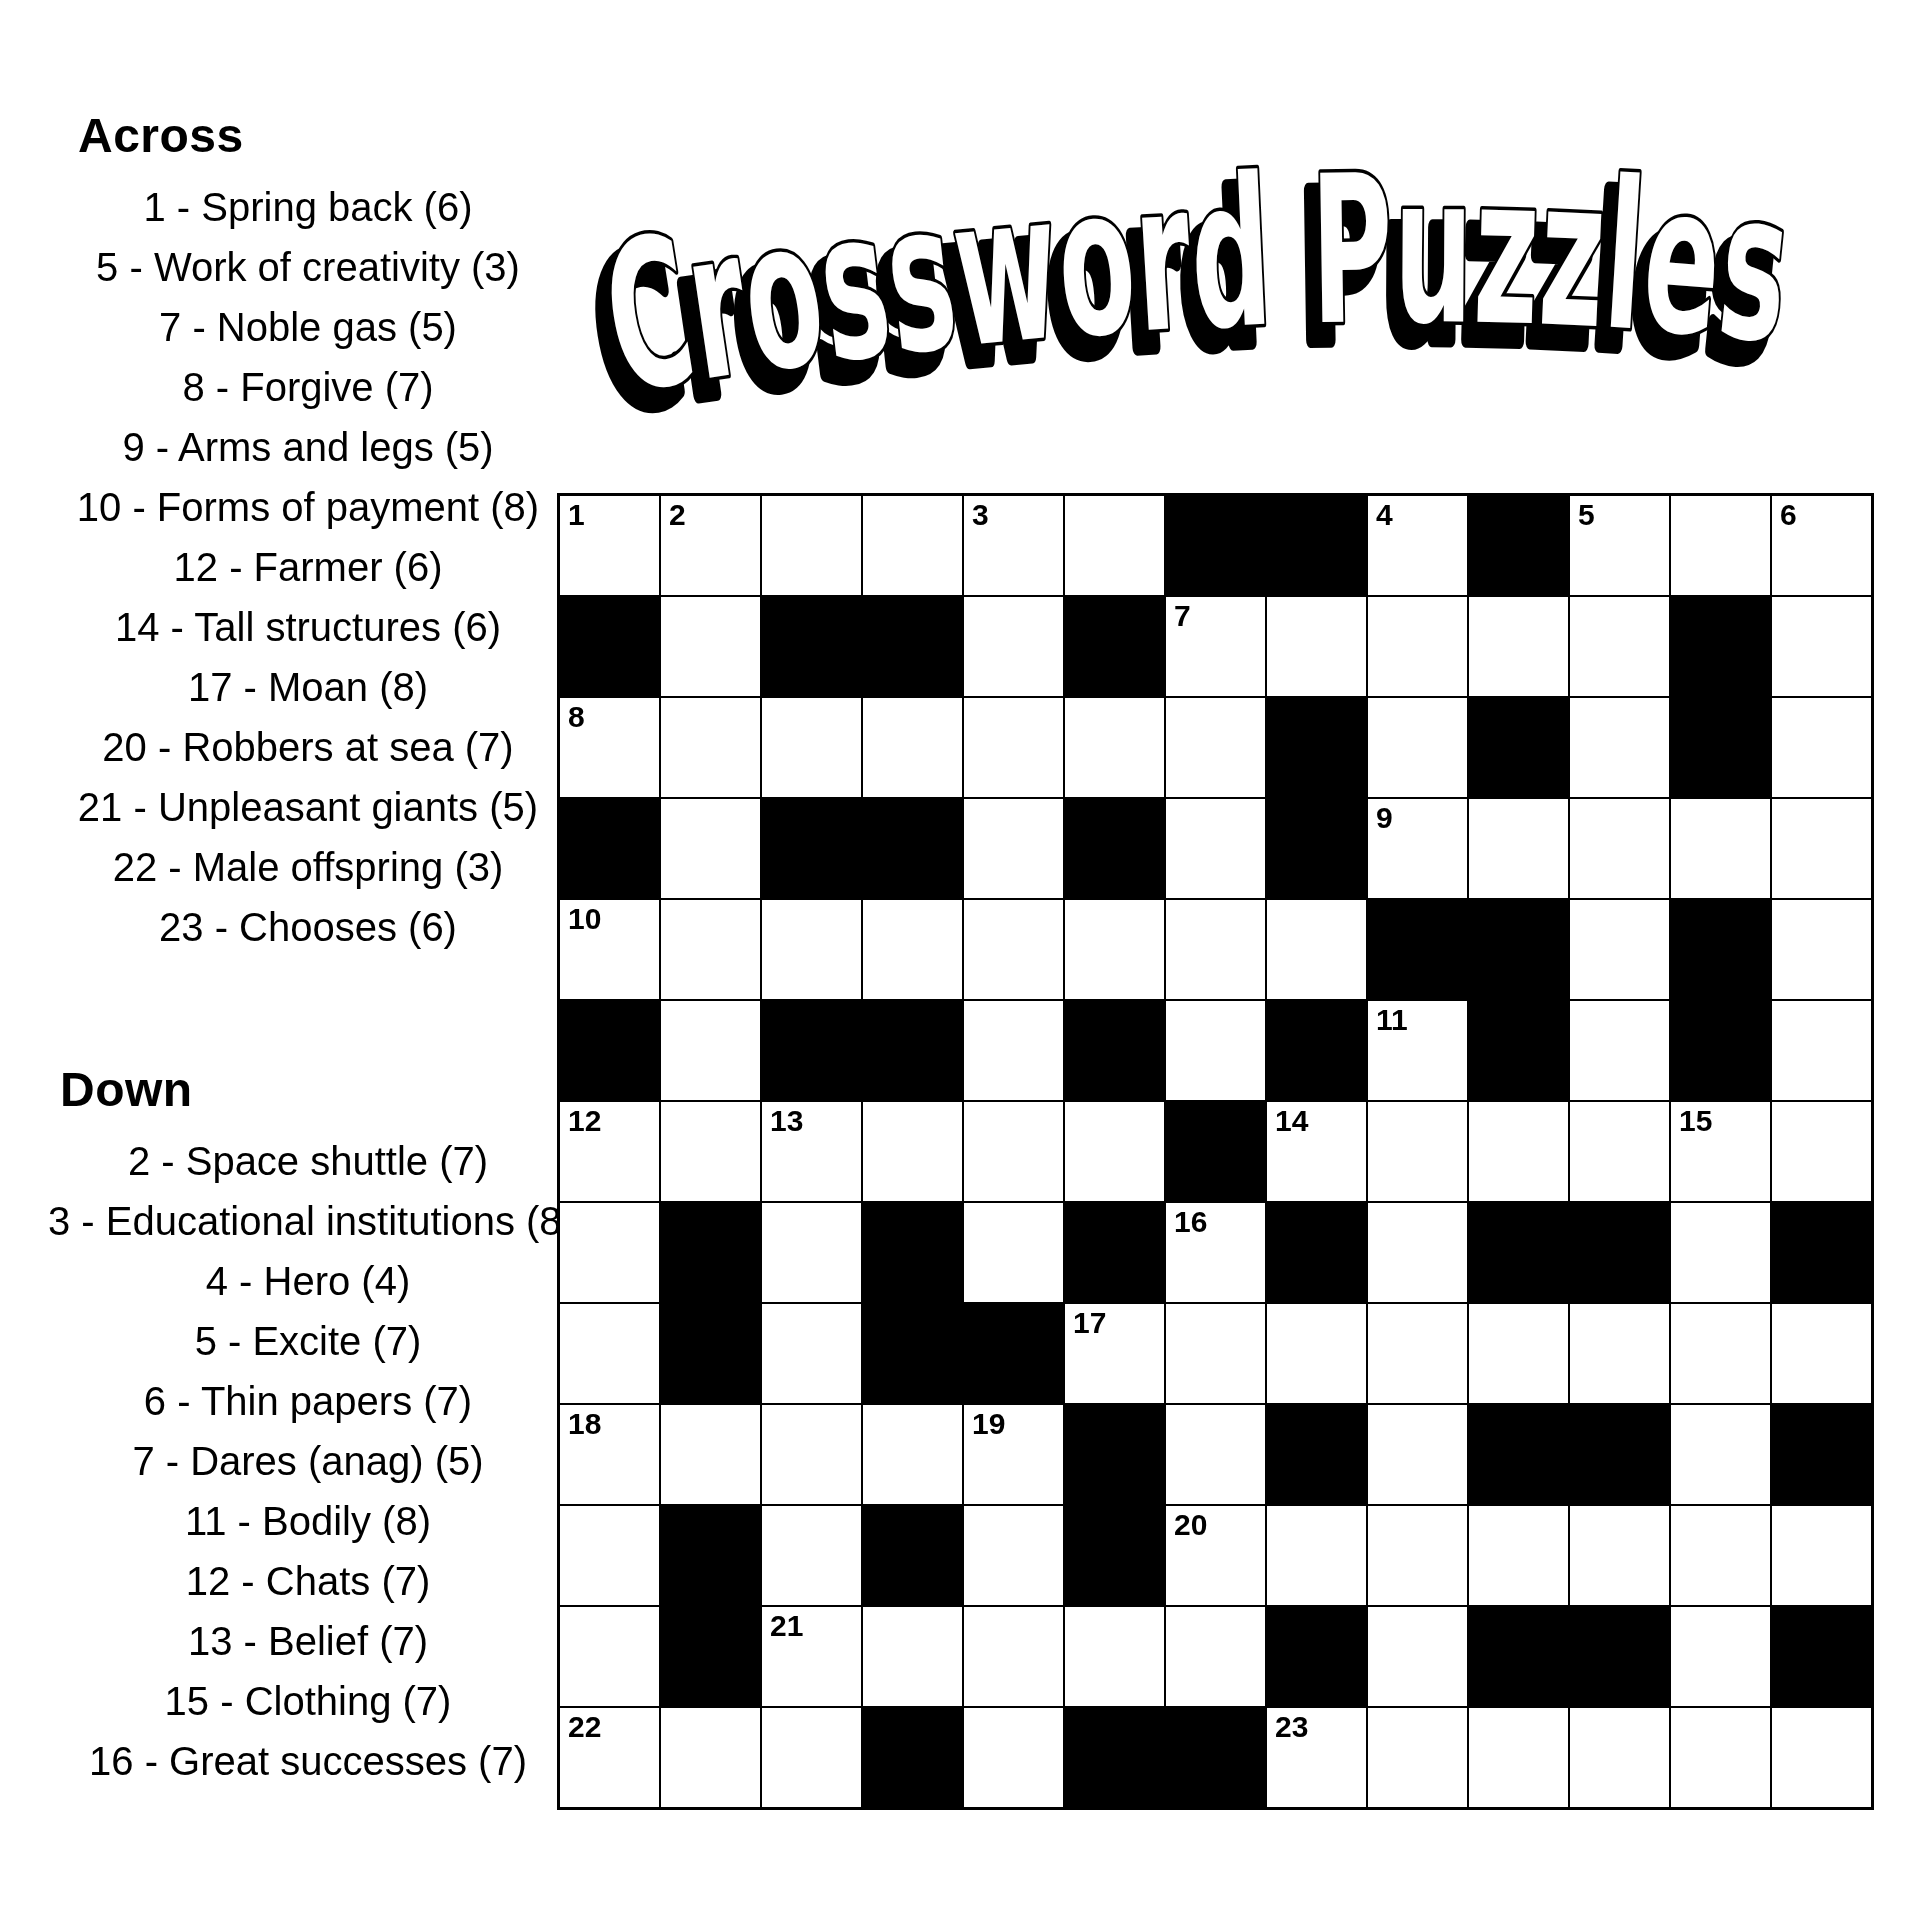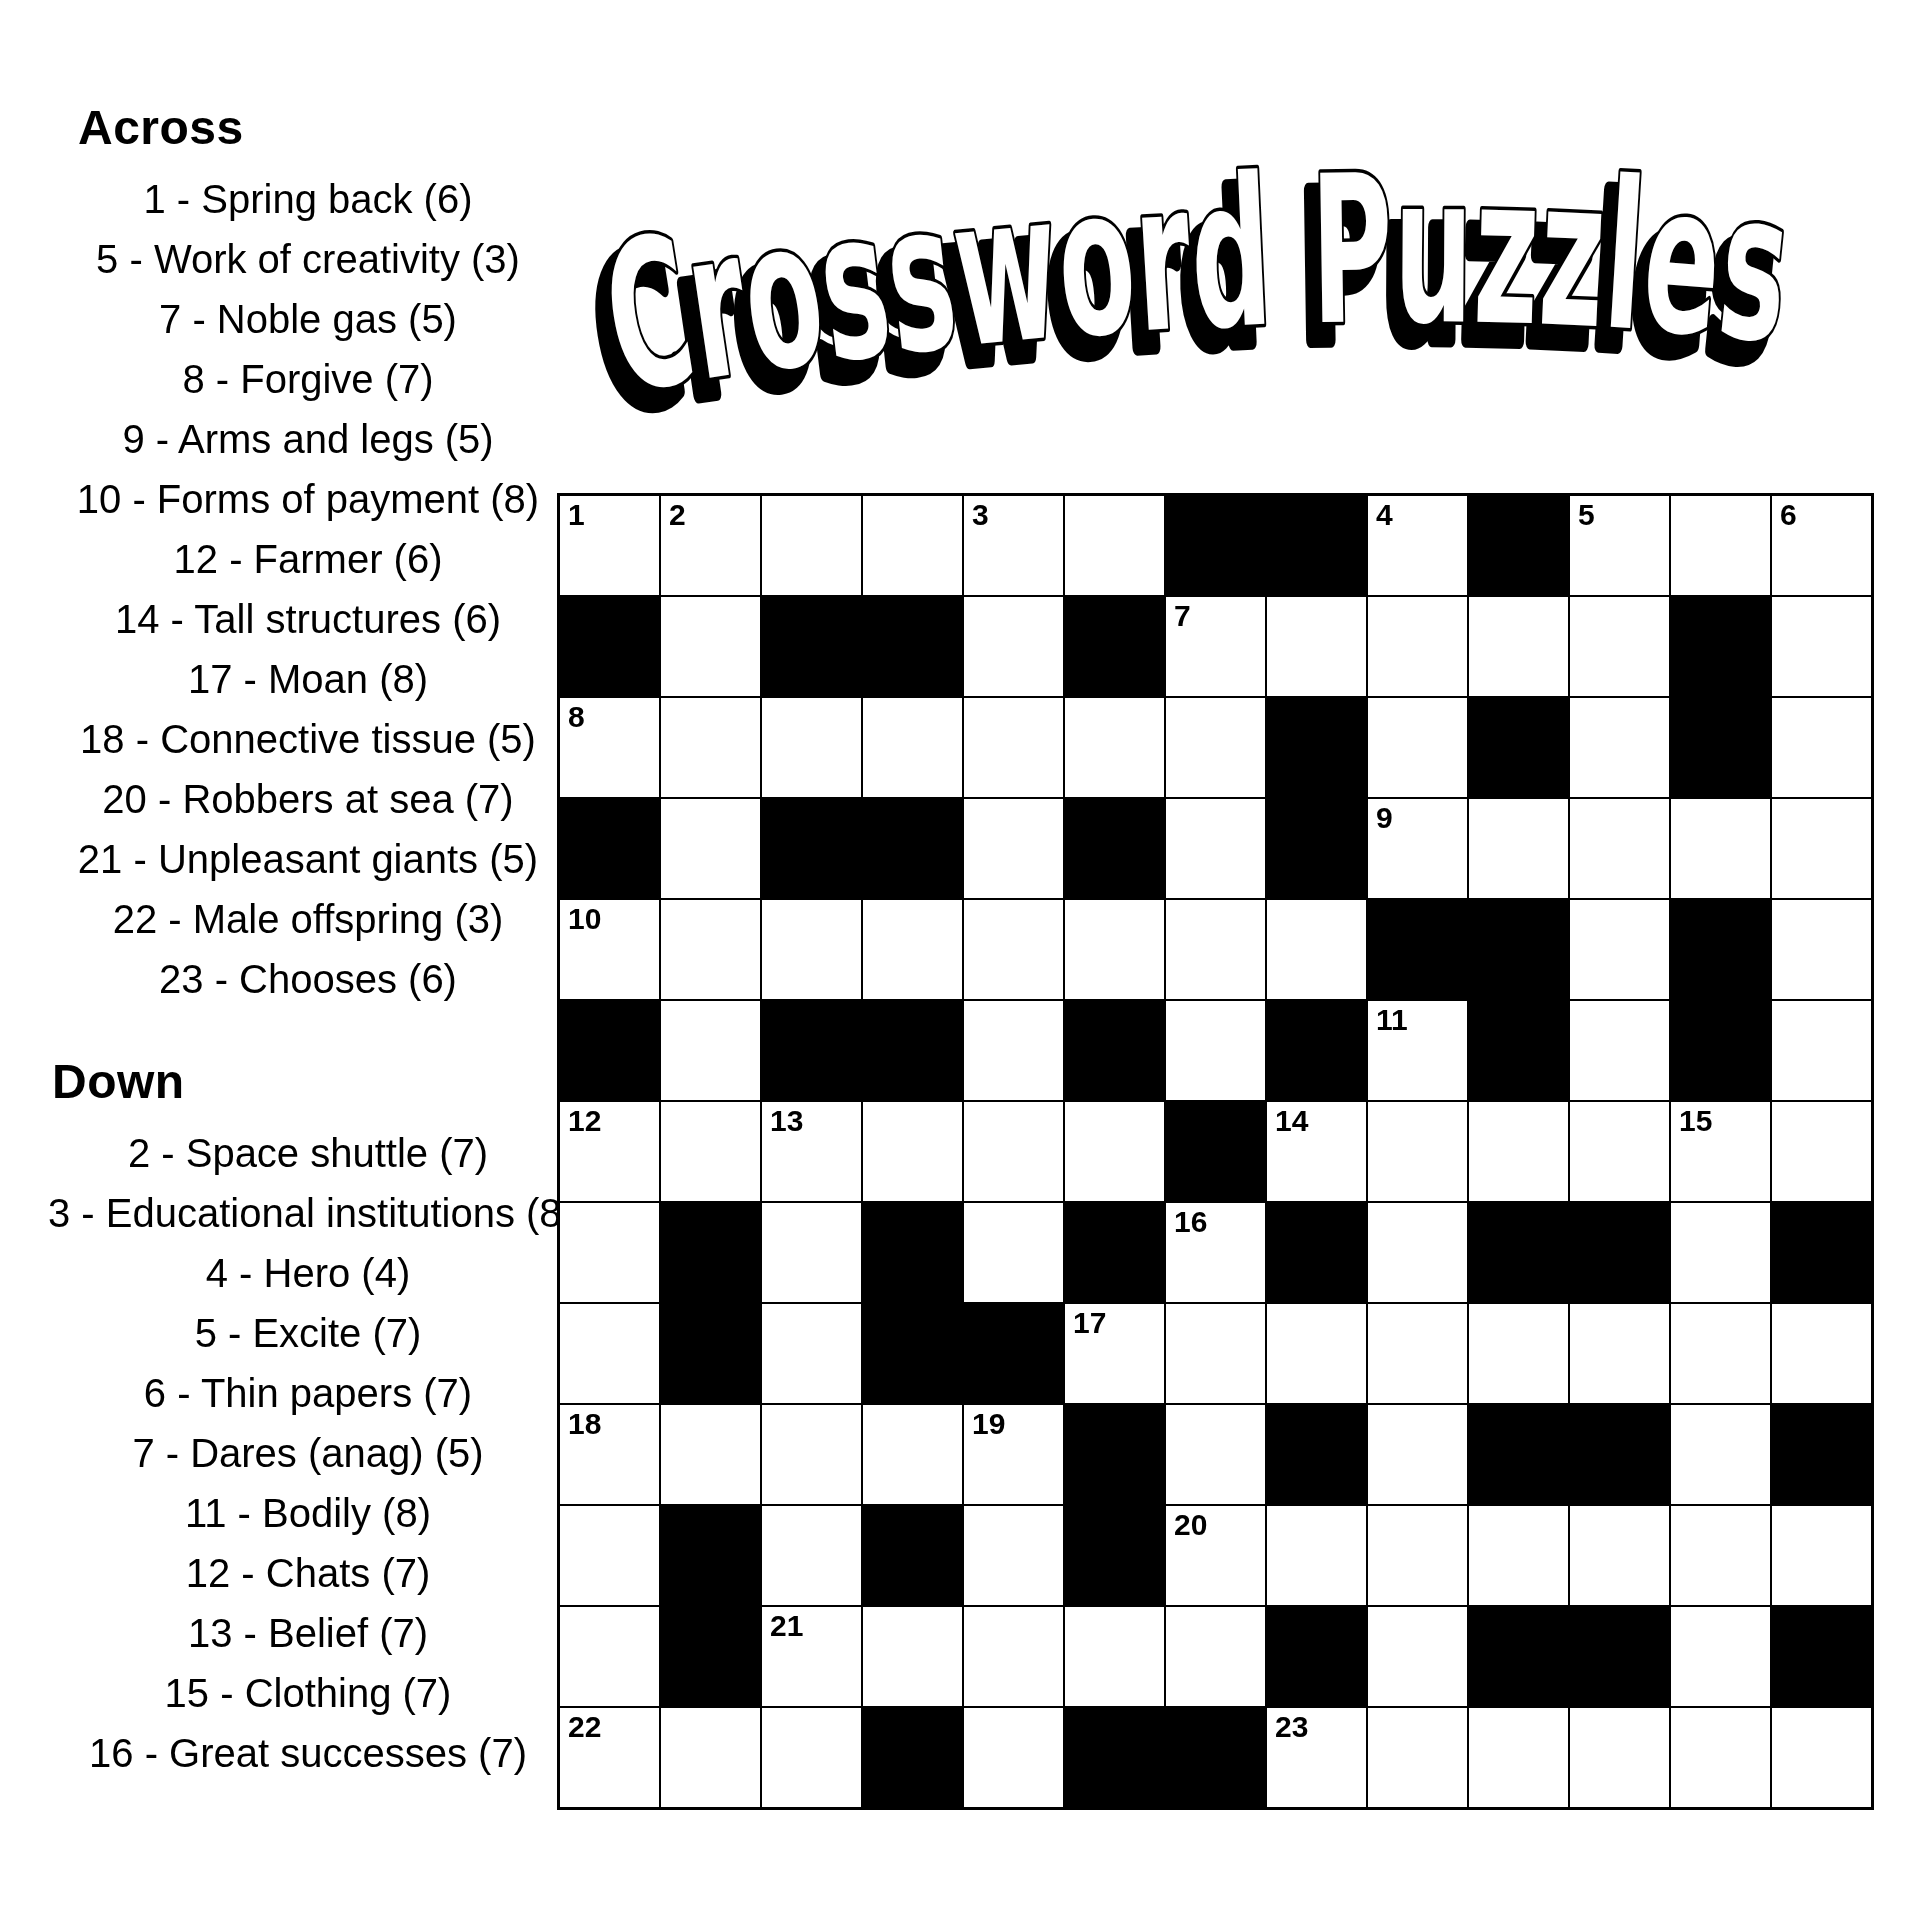--- a/index.html
+++ b/index.html
@@ -10,21 +10,21 @@
     color: #000;
     overflow: hidden;
   }
   .page { position: relative; width: 1920px; height: 1920px; background:#fff; }
 
   
   .clues-section { position: absolute; left: 48px; width: 520px; }
   .clues-across { top: 96px; }
   .clues-down { top: 1050px; }
   .clues-heading {
-    margin: 4px; font-size: 48px; font-weight: bold; line-height: 55px;
+    margin: 12px; font-size: 48px; font-weight: bold; line-height: 55px;
     letter-spacing: 0.5px;
   }
   .clues-across .clues-heading { margin-left: 30px; }
   ul.clue-list { list-style: none; margin: 14px 0 0 0; padding: 0; text-align: center; }
   ul.clue-list li {
     font-size: 40px; height: 60px; line-height: 60px; white-space: nowrap;
     font-weight: 400;
   }
 
   
@@ -63,21 +63,20 @@
     <ul class="clue-list">
         <li>1 - Spring back (6)</li>
         <li>5 - Work of creativity (3)</li>
         <li>7 - Noble gas (5)</li>
         <li>8 - Forgive (7)</li>
         <li>9 - Arms and legs (5)</li>
         <li>10 - Forms of payment (8)</li>
         <li>12 - Farmer (6)</li>
         <li>14 - Tall structures (6)</li>
         <li>17 - Moan (8)</li>
-        <li>18 - Connective tissue (5)</li>
         <li>20 - Robbers at sea (7)</li>
         <li>21 - Unpleasant giants (5)</li>
         <li>22 - Male offspring (3)</li>
         <li>23 - Chooses (6)</li>
       </ul>
   </div>
 
   <div class="clues-section clues-down">
     <h2 class="clues-heading">Down</h2>
     <ul class="clue-list">

